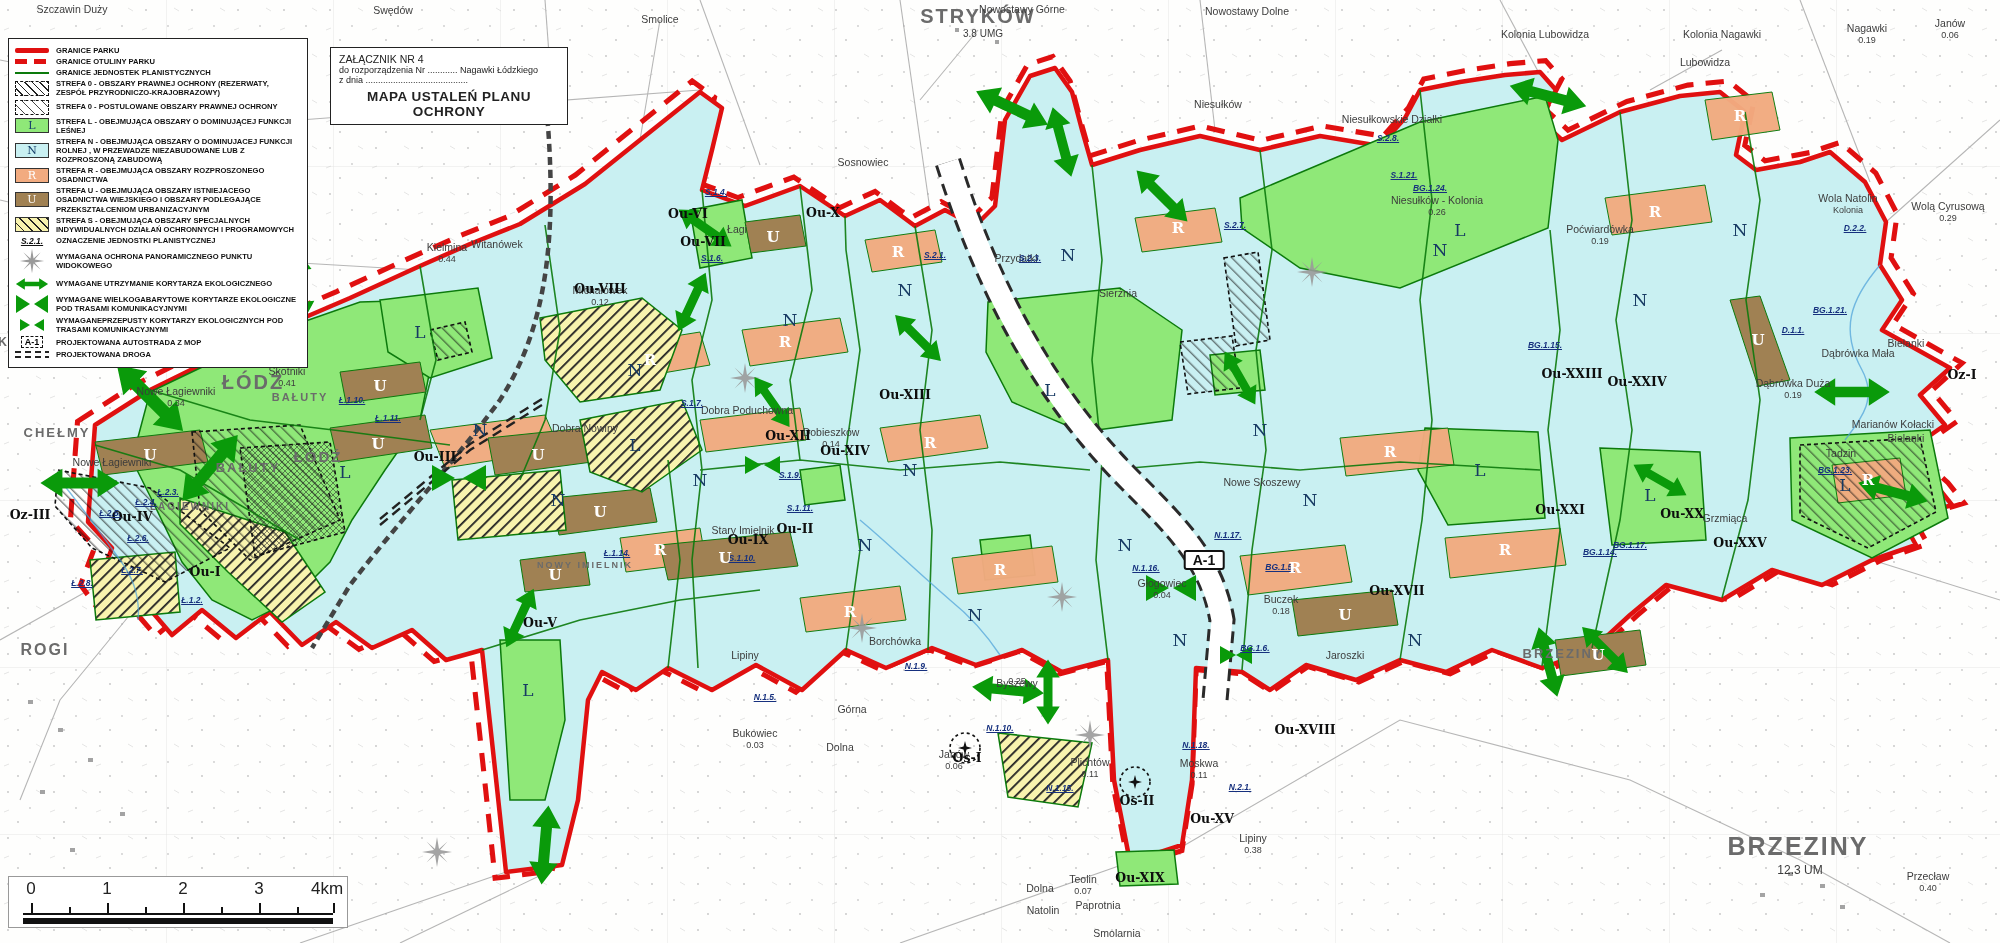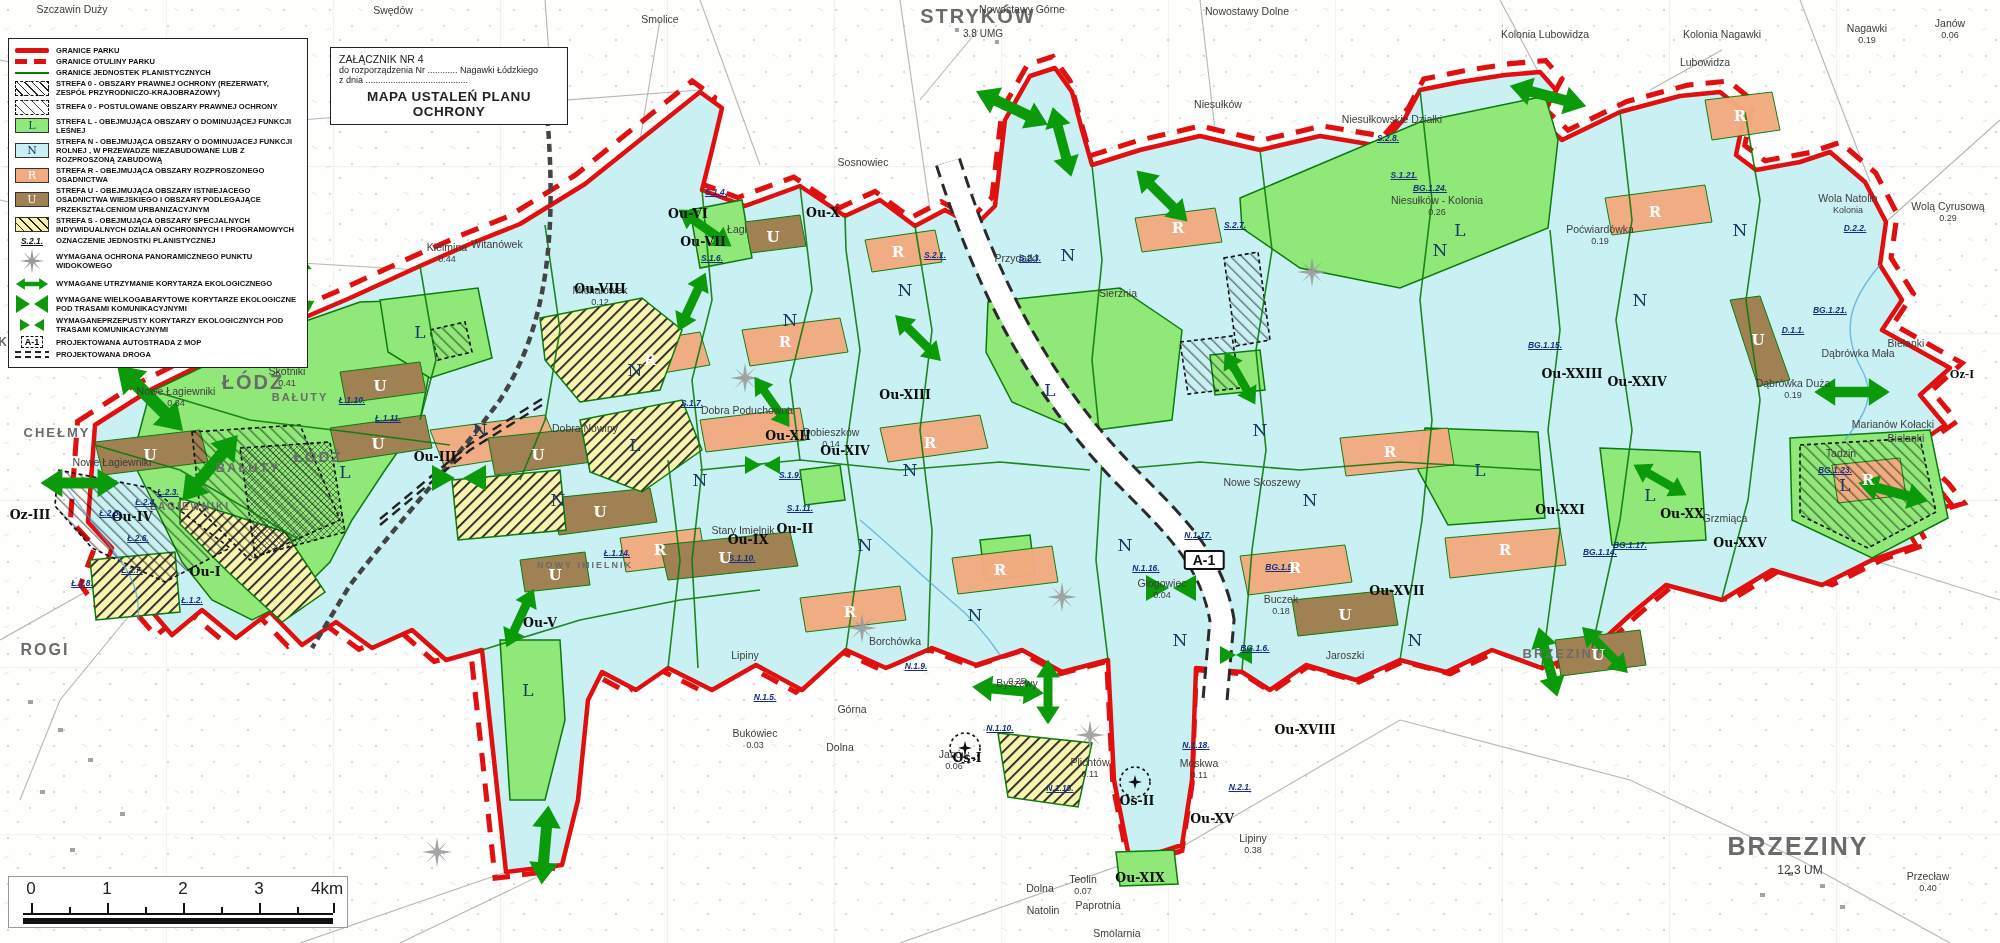--- a/index.html
+++ b/index.html
@@ -396,21 +396,21 @@
       <span class="ml sub" style="left: 1083px; top: 891px;">0.07</span>
       <span class="ml place" style="left: 1043px; top: 910px;">Natolin</span>
       <span class="ml sub" style="left: 1043px; top: 975px;">0.30</span>
       <span class="ml place" style="left: 1117px; top: 933px;">Smolarnia</span>
       <span class="ml place" style="left: 1098px; top: 905px;">Paprotnia</span>
       <span class="ml place" style="left: 1040px; top: 888px;">Dolna</span>
       <span class="ml place" style="left: 745px; top: 655px;">Lipiny</span>
       <span class="ml place" style="left: 1928px; top: 876px;">Przecław</span>
       <span class="ml sub" style="left: 1928px; top: 888px;">0.40</span>
       <span class="ml ou" style="left: 30px; top: 514px;">Oz-III</span>
-      <span class="ml ou" style="left: 1962px; top: 374px; font-family: Liberation Serif, serif;">Oz-I</span>
+      <span class="ml ou" style="left: 1962px; top: 374px;">Oz-I</span>
       <span class="ml ou" style="left: 205px; top: 571px;">Ou-I</span>
       <span class="ml ou" style="left: 795px; top: 528px;">Ou-II</span>
       <span class="ml ou" style="left: 435px; top: 456px;">Ou-III</span>
       <span class="ml ou" style="left: 132px; top: 516px;">Ou-IV</span>
       <span class="ml ou" style="left: 540px; top: 622px;">Ou-V</span>
       <span class="ml ou" style="left: 688px; top: 213px;">Ou-VI</span>
       <span class="ml ou" style="left: 703px; top: 241px;">Ou-VII</span>
       <span class="ml ou" style="left: 600px; top: 288px;">Ou-VIII</span>
       <span class="ml ou" style="left: 748px; top: 539px;">Ou-IX</span>
       <span class="ml ou" style="left: 823px; top: 212px;">Ou-X</span>
@@ -448,21 +448,21 @@
       <span class="ml code" style="left: 110px; top: 513px;">Ł.2.5.</span>
       <span class="ml code" style="left: 138px; top: 538px;">Ł.2.6.</span>
       <span class="ml code" style="left: 132px; top: 570px;">Ł.2.7.</span>
       <span class="ml code" style="left: 82px; top: 583px;">Ł.2.8.</span>
       <span class="ml code" style="left: 192px; top: 600px;">Ł.1.2.</span>
       <span class="ml code" style="left: 765px; top: 697px;">N.1.5.</span>
       <span class="ml code" style="left: 916px; top: 666px;">N.1.9.</span>
       <span class="ml code" style="left: 1000px; top: 728px;">N.1.10.</span>
       <span class="ml code" style="left: 1060px; top: 788px;">N.1.15.</span>
       <span class="ml code" style="left: 1146px; top: 568px;">N.1.16.</span>
-      <span class="ml code" style="left: 1198px; top: 535px;">N.1.17.</span>
+      <span class="ml code" style="left: 1228px; top: 535px;">N.1.17.</span>
       <span class="ml code" style="left: 1196px; top: 745px;">N.1.18.</span>
       <span class="ml code" style="left: 1240px; top: 787px;">N.2.1.</span>
       <span class="ml code" style="left: 1280px; top: 567px;">BG.1.5.</span>
       <span class="ml code" style="left: 1255px; top: 648px;">BG.1.6.</span>
       <span class="ml code" style="left: 1600px; top: 552px;">BG.1.14.</span>
       <span class="ml code" style="left: 1545px; top: 345px;">BG.1.15.</span>
       <span class="ml code" style="left: 1630px; top: 545px;">BG.1.17.</span>
       <span class="ml code" style="left: 1830px; top: 310px;">BG.1.21.</span>
       <span class="ml code" style="left: 1835px; top: 470px;">BG.1.23.</span>
       <span class="ml code" style="left: 1430px; top: 188px;">BG.1.24.</span>

